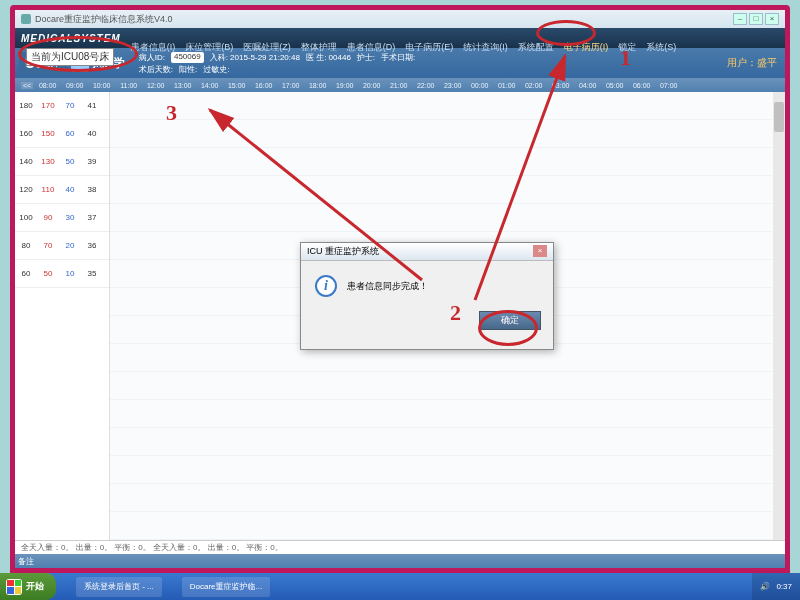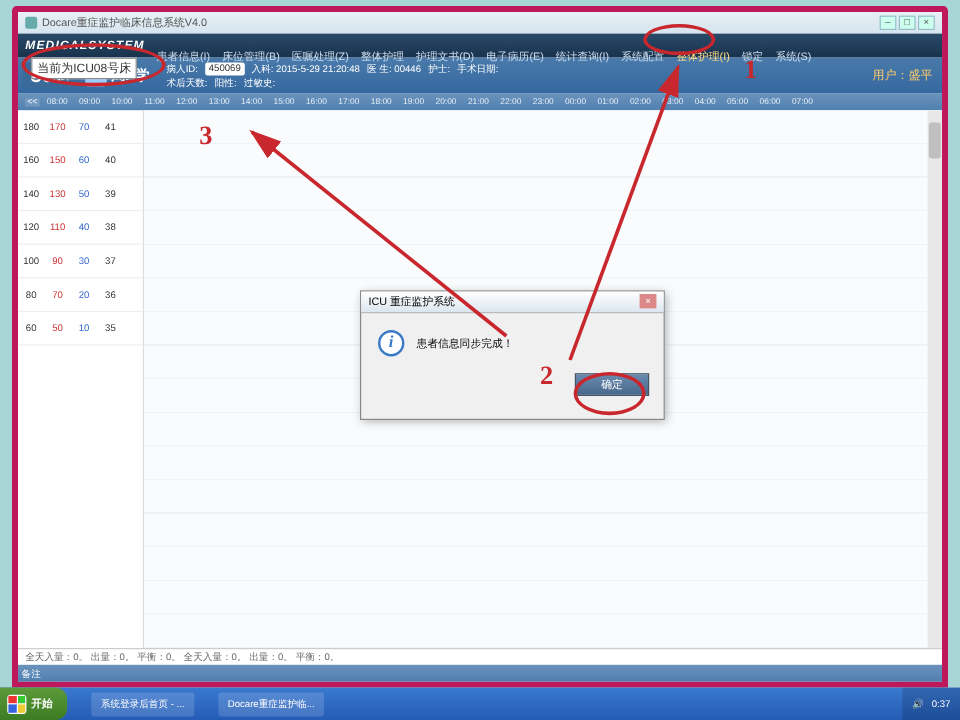--- a/index.html
+++ b/index.html
@@ -20,21 +20,21 @@
 .pt-name { font-size: 12px; font-weight: bold; margin-right: 8px; }
 .info-cols { display: flex; flex-direction: column; gap: 1px; font-size: 8px; margin-left: 6px; }
 .info-row { display: flex; gap: 6px; }
 .info-row span { white-space: nowrap; }
 .rval { background: #fff; color: #333; padding: 0 3px; border-radius: 2px; font-size: 8px; }
 .userlabel { margin-left: auto; margin-right: 8px; color: #ffcc66; font-size: 10px; }
 .timeline { height: 14px; background: linear-gradient(#6a92bb,#5080b0); display: flex; align-items: center; font-size: 7px; color: #eaf2fa; padding-left: 6px; gap: 2px; overflow: hidden; }
 .tl-nav { cursor: pointer; padding: 0 2px; background: rgba(255,255,255,0.15); }
 .tl-hour { width: 25px; text-align: center; }
 .content { display: flex; height: calc(100% - 18px - 20px - 30px - 14px - 14px - 14px); background: #fff; }
-.leftgrid { width: 105px; border-right: 1px solid #ddd; font-size: 8px; }
+.leftgrid { width: 95px; border-right: 1px solid #ddd; font-size: 8px; }
 .lg-row { display: flex; height: 28px; align-items: center; border-bottom: 1px solid #eee; }
 .lg-row span { width: 22px; text-align: center; }
 .c1 { color: #333; } .c2 { color: #c33; } .c3 { color: #36c; } .c4 { color: #333; }
 .chartarea { flex: 1; position: relative; background: repeating-linear-gradient(to bottom, #f9fbfd, #f9fbfd 27px, #eef3f7 27px, #eef3f7 28px); }
 .scrollbar { position: absolute; right: 0; top: 0; width: 12px; height: 100%; background: #e8e8e8; }
 .sb-thumb { position: absolute; top: 10px; left: 1px; width: 10px; height: 30px; background: #c0c0c0; border-radius: 2px; }
 .statusbar1 { height: 14px; background: #fff; border-top: 1px solid #ccc; font-size: 8px; color: #666; padding: 1px 6px; display: flex; align-items: center; }
 .statusbar2 { height: 14px; background: linear-gradient(#6a92bb,#5080b0); font-size: 8px; color: #fff; padding: 1px 3px; display: flex; align-items: center; }
 .dialog { position: absolute; left: 300px; top: 242px; width: 254px; height: 108px; background: #f0f0f0; border: 1px solid #888; box-shadow: 2px 2px 8px rgba(0,0,0,0.3); }
 .dlg-title { height: 18px; background: linear-gradient(#fff,#dce6f0); font-size: 9px; padding: 2px 6px; display: flex; align-items: flex-start; border-bottom: 1px solid #bbb; gap: 15px; }
@@ -68,25 +68,25 @@
       <span>×</span>
     </div>
   </div>
 
   <div class="menubar">
     <span class="logo">MEDICALSYSTEM</span>
     <span class="menu">患者信息(I)</span>
     <span class="menu">床位管理(B)</span>
     <span class="menu">医嘱处理(Z)</span>
     <span class="menu">整体护理</span>
-    <span class="menu">护理文书(D)</span>
+    <span class="menu">患者信息(D)</span>
     <span class="menu">电子病历(E)</span>
     <span class="menu">统计查询(I)</span>
     <span class="menu">系统配置</span>
-    <span class="menu hi">整体护理(I)</span>
+    <span class="menu hi">电子病历(I)</span>
     <span class="menu">锁定</span>
     <span class="menu">系统(S)</span>
   </div>
 
   <div class="infobar">
     <div class="bed-badge">
       <span class="num">U08</span>
       <span>床</span>
     </div>
     <div class="patient-ico"></div>

